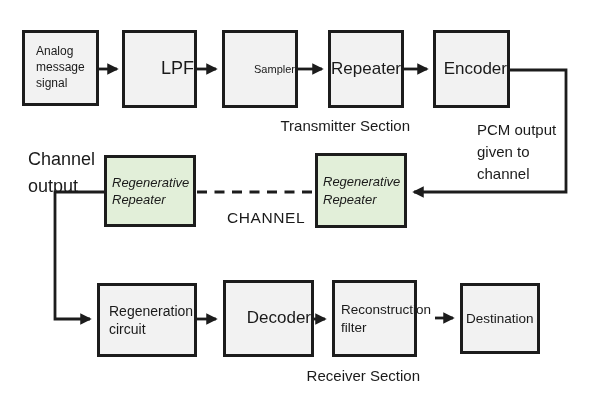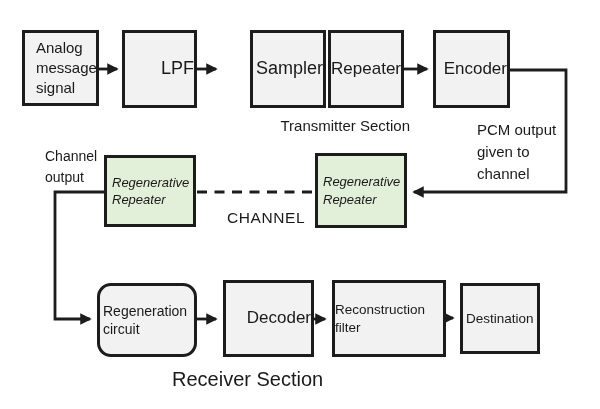--- a/index.html
+++ b/index.html
@@ -26,37 +26,37 @@
     background: var(--box_fill);
     border: 3px solid var(--border_color);
     display: flex;
     align-items: center;
     line-height: 1.32;
   }
   .block.center { justify-content: flex-end; text-align: center; }
   .block.left { justify-content: flex-start; text-align: left; }
   .block.green { background: var(--repeater_fill); font-style: italic; }
 
-  #analog        { left: 22px;  top: 30px;  width: 77px;  height: 76px;  font-size: 15px; padding-left: 11px; }
+  #analog        { left: 22px;  top: 30px;  width: 77px;  height: 76px;  font-size: 12px; padding-left: 11px; }
   #lpf           { left: 122px; top: 30px;  width: 75px;  height: 78px;  font-size: 18px; }
-  #sampler       { left: 222px; top: 30px;  width: 76px;  height: 78px;  font-size: 18px; margin-left: 28px; }
+  #sampler       { left: 222px; top: 30px;  width: 76px;  height: 78px;  font-size: 11px; }
   #quantizer     { left: 328px; top: 30px;  width: 76px;  height: 78px;  font-size: 17px; }
   #encoder       { left: 433px; top: 30px;  width: 77px;  height: 78px;  font-size: 17px; }
   #repeater-left { left: 104px; top: 155px; width: 92px;  height: 72px;  font-size: 13px; padding-left: 5px; }
   #repeater-right{ left: 315px; top: 153px; width: 92px;  height: 75px;  font-size: 13px; padding-left: 5px; }
-  #regeneration  { left: 97px;  top: 283px; width: 100px; height: 74px;  font-size: 14px; padding-left: 3px; border-radius: 14px; }
+  #regeneration  { left: 97px;  top: 283px; width: 100px; height: 74px;  font-size: 14px; padding-left: 9px; }
   #decoder       { left: 223px; top: 280px; width: 91px;  height: 77px;  font-size: 17px; }
-  #reconstruction{ left: 332px; top: 280px; width: 114px; height: 77px;  font-size: 13.5px; }
+  #reconstruction{ left: 332px; top: 280px; width: 85px; height: 77px;  font-size: 13.5px; padding-left: 6px; }
   #destination   { left: 460px; top: 283px; width: 80px;  height: 71px;  font-size: 13.5px; padding-left: 3px; }
 
   .free-label { position: absolute; line-height: 1.42; }
   #lbl-transmitter { left: 150px; top: 115px; width: 260px; text-align: right; font-size: 15px; }
-  #lbl-receiver    { left: 172px; top: 365px; width: 260px; text-align: left; font-size: 20px; }
+  #lbl-receiver    { left: 160px; top: 365px; width: 260px; text-align: right; font-size: 15px; }
   #lbl-pcm         { left: 477px; top: 119px; width: 92px;  font-size: 15px; line-height: 22px; }
-  #lbl-channel-out { left: 45px;  top: 146px; width: 64px;  font-size: 14px; line-height: 21px; }
+  #lbl-channel-out { left: 28px;  top: 146px; width: 64px;  font-size: 18px; line-height: 27px; }
   #lbl-channel     { left: 211px; top: 207px; width: 110px; font-size: 15.5px; letter-spacing: 0.6px; margin-left: 16px; }
 
   svg.connectors { position: absolute; left: 0; top: 0; pointer-events: none; }
   svg.connectors path, svg.connectors line {
     stroke: var(--line_color);
     stroke-width: 2.8;
     fill: none;
   }
   svg.connectors .dashed { stroke-width: 3.2; stroke-dasharray: 10 7.5; }
 </style>

